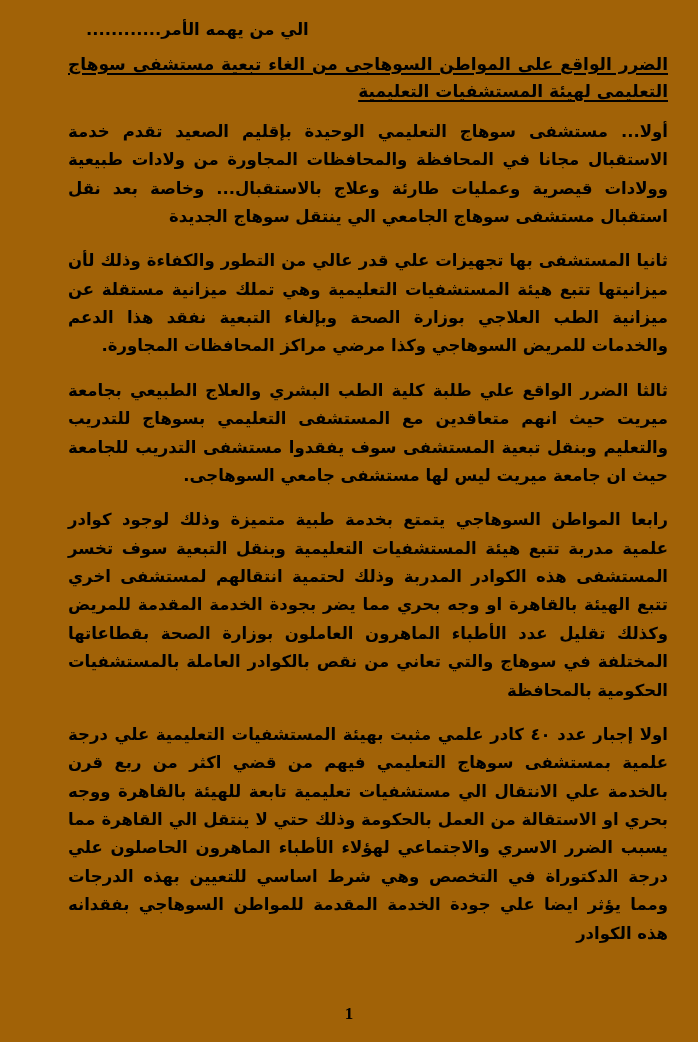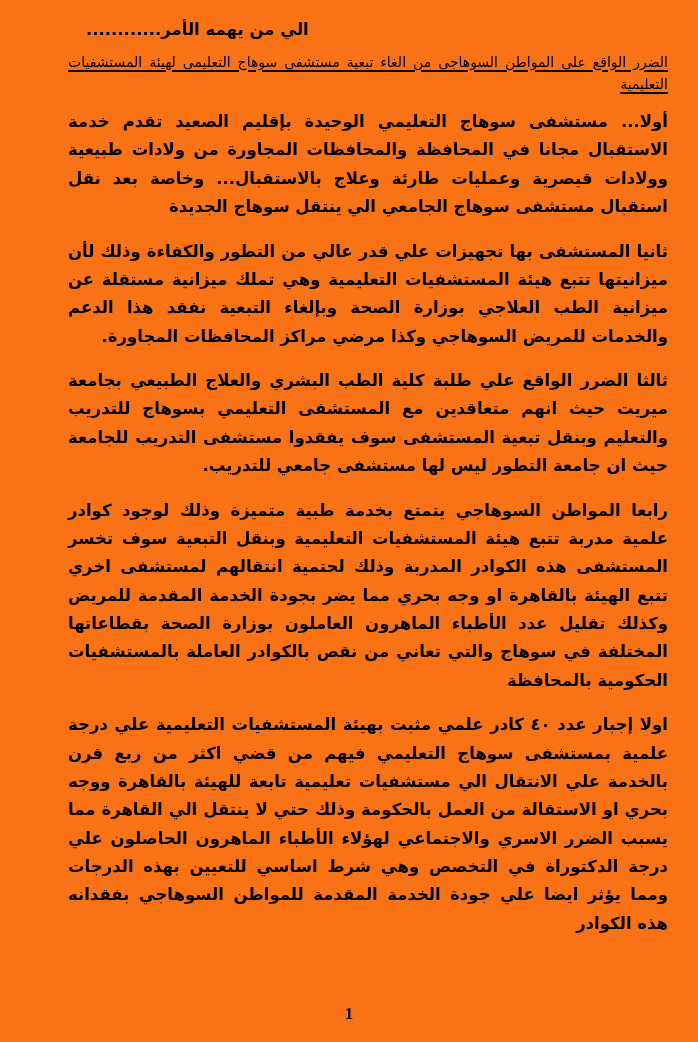--- a/index.html
+++ b/index.html
@@ -14,21 +14,21 @@
     font-family: "DejaVu Sans", "Liberation Sans", sans-serif;
     color: #000000;
     -webkit-font-smoothing: none;
   }
   .page {
     position: relative;
     width: 698px;
     height: 1042px;
     box-sizing: border-box;
     padding: 18px 30px 10px 68px;
-    background: #f97316;
+    background: #a16207;
     overflow: hidden;
   }
   .doc-body {
     direction: rtl;
     text-align: justify;
     text-justify: inter-word;
   }
   .salutation {
     direction: rtl;
     text-align: left;
@@ -36,22 +36,22 @@
     font-weight: bold;
     line-height: 1.5;
     margin: 0 0 8px 0;
     padding-left: 18px;
     letter-spacing: -0.2px;
   }
   .heading {
     direction: rtl;
     text-align: justify;
     text-justify: inter-word;
-    font-size: 14px;
-    font-weight: normal;
+    font-size: 17px;
+    font-weight: bold;
     line-height: 1.62;
     margin: 0 0 12px 0;
     text-decoration: underline;
     text-decoration-thickness: 1.6px;
     text-underline-offset: 2.5px;
     letter-spacing: -0.2px;
   }
   .heading.second {
     margin-top: 16px;
     margin-bottom: 14px;
@@ -90,21 +90,21 @@
   <div class="doc-body">
 
     <p class="salutation">الي من يهمه الأمر............</p>
 
     <p class="heading">الضرر الواقع على المواطن السوهاجى من الغاء تبعية مستشفى سوهاج التعليمى لهيئة المستشفيات التعليمية</p>
 
     <p class="para">أولا... مستشفى سوهاج التعليمي الوحيدة بإقليم الصعيد تقدم خدمة الاستقبال مجانا في المحافظة والمحافظات المجاورة من ولادات طبيعية وولادات قيصرية وعمليات طارئة وعلاج بالاستقبال... وخاصة بعد نقل استقبال مستشفى سوهاج الجامعي الي ينتقل سوهاج الجديدة</p>
 
     <p class="para">ثانيا المستشفى بها تجهيزات علي قدر عالي من التطور والكفاءة وذلك لأن ميزانيتها تتبع هيئة المستشفيات التعليمية وهي تملك ميزانية مستقلة عن ميزانية الطب العلاجي بوزارة الصحة وبإلغاء التبعية نفقد هذا الدعم والخدمات للمريض السوهاجي وكذا مرضي مراكز المحافظات المجاورة.</p>
 
-    <p class="para">ثالثا الضرر الواقع علي طلبة كلية الطب البشري والعلاج الطبيعي بجامعة ميريت حيث انهم متعاقدين مع المستشفى التعليمي بسوهاج للتدريب والتعليم وبنقل تبعية المستشفى سوف يفقدوا مستشفى التدريب للجامعة حيث ان جامعة التطور ليس لها مستشفى جامعي للتدريب.</p>
+    <p class="para">ثالثا الضرر الواقع علي طلبة كلية الطب البشري والعلاج الطبيعي بجامعة ميريت حيث انهم متعاقدين مع المستشفى التعليمي بسوهاج للتدريب والتعليم وبنقل تبعية المستشفى سوف يفقدوا مستشفى التدريب للجامعة حيث ان جامعة ميريت ليس لها مستشفى جامعي السوهاجى.</p>
 
     <p class="para">رابعا المواطن السوهاجي يتمتع بخدمة طبية متميزة وذلك لوجود كوادر علمية مدربة تتبع هيئة المستشفيات التعليمية وبنقل التبعية سوف تخسر المستشفى هذه الكوادر المدربة وذلك لحتمية انتقالهم لمستشفى اخري تتبع الهيئة بالقاهرة او وجه بحري مما يضر بجودة الخدمة المقدمة للمريض وكذلك تقليل عدد الأطباء الماهرون العاملون بوزارة الصحة بقطاعاتها المختلفة في سوهاج والتي تعاني من نقص بالكوادر العاملة بالمستشفيات الحكومية بالمحافظة</p>
 
 
     <p class="para">اولا إجبار عدد ٤٠ كادر علمي مثبت بهيئة المستشفيات التعليمية علي درجة علمية بمستشفى سوهاج التعليمي فيهم من قضي اكثر من ربع قرن بالخدمة علي الانتقال الي مستشفيات تعليمية تابعة للهيئة بالقاهرة ووجه بحري او الاستقالة من العمل بالحكومة وذلك حتي لا ينتقل الي القاهرة مما يسبب الضرر الاسري والاجتماعي لهؤلاء الأطباء الماهرون الحاصلون علي درجة الدكتوراة في التخصص وهي شرط اساسي للتعيين بهذه الدرجات ومما يؤثر ايضا علي جودة الخدمة المقدمة للمواطن السوهاجي بفقدانه هذه الكوادر</p>
 
   </div>
 
   <div class="page-number">1</div>
 

